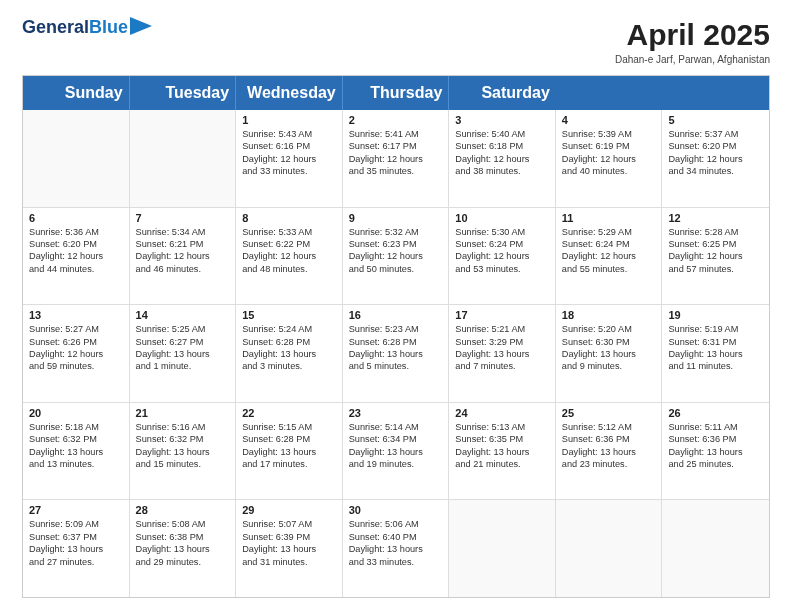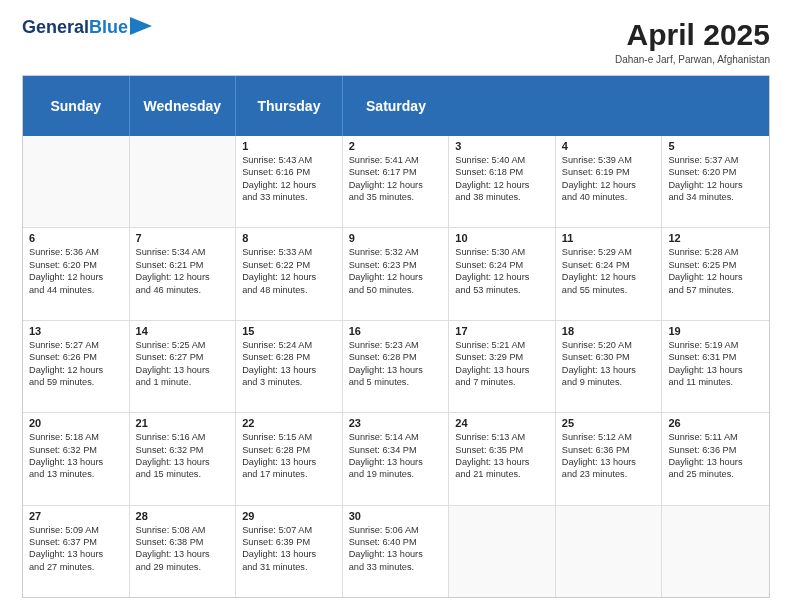--- a/index.html
+++ b/index.html
@@ -53,24 +53,24 @@
       flex-direction: column;
       border: 1px solid #ccc;
     }
     .cal-header-row {
       display: grid;
       grid-template-columns: repeat(7, 1fr);
       background: #2a6db5;
     }
     .cal-header-cell {
       color: #fff;
-      font-size: 14px;
+      font-size: 16px;
       font-weight: bold;
-      padding: 22px 6px;
-      text-align: center;
+      padding: 8px 6px;
+      text-align: right;
       border-right: 1px solid #4a8ed5;
     }
     .cal-header-cell:last-child { border-right: none; }
     .cal-body {
       flex: 1;
       display: flex;
       flex-direction: column;
     }
     .cal-row {
       display: grid;
@@ -120,20 +120,21 @@
     </div>
     <div class="title-block">
       <div class="main-title">April 2025</div>
       <div class="subtitle">Dahan-e Jarf, Parwan, Afghanistan</div>
     </div>
   </div>
 
   <div class="calendar">
     <div class="cal-header-row">
     <div class="cal-header-cell">Sunday</div>
+        <div class="cal-header-cell">Tuesday</div>
         <div class="cal-header-cell">Wednesday</div>
         <div class="cal-header-cell">Thursday</div>
         <div class="cal-header-cell">Saturday</div>
       </div>
     <div class="cal-body">
     <div class="cal-row">
           <div class="cal-cell empty"></div>
           <div class="cal-cell empty"></div>
           <div class="cal-cell">
             <span class="day-num">1</span>

